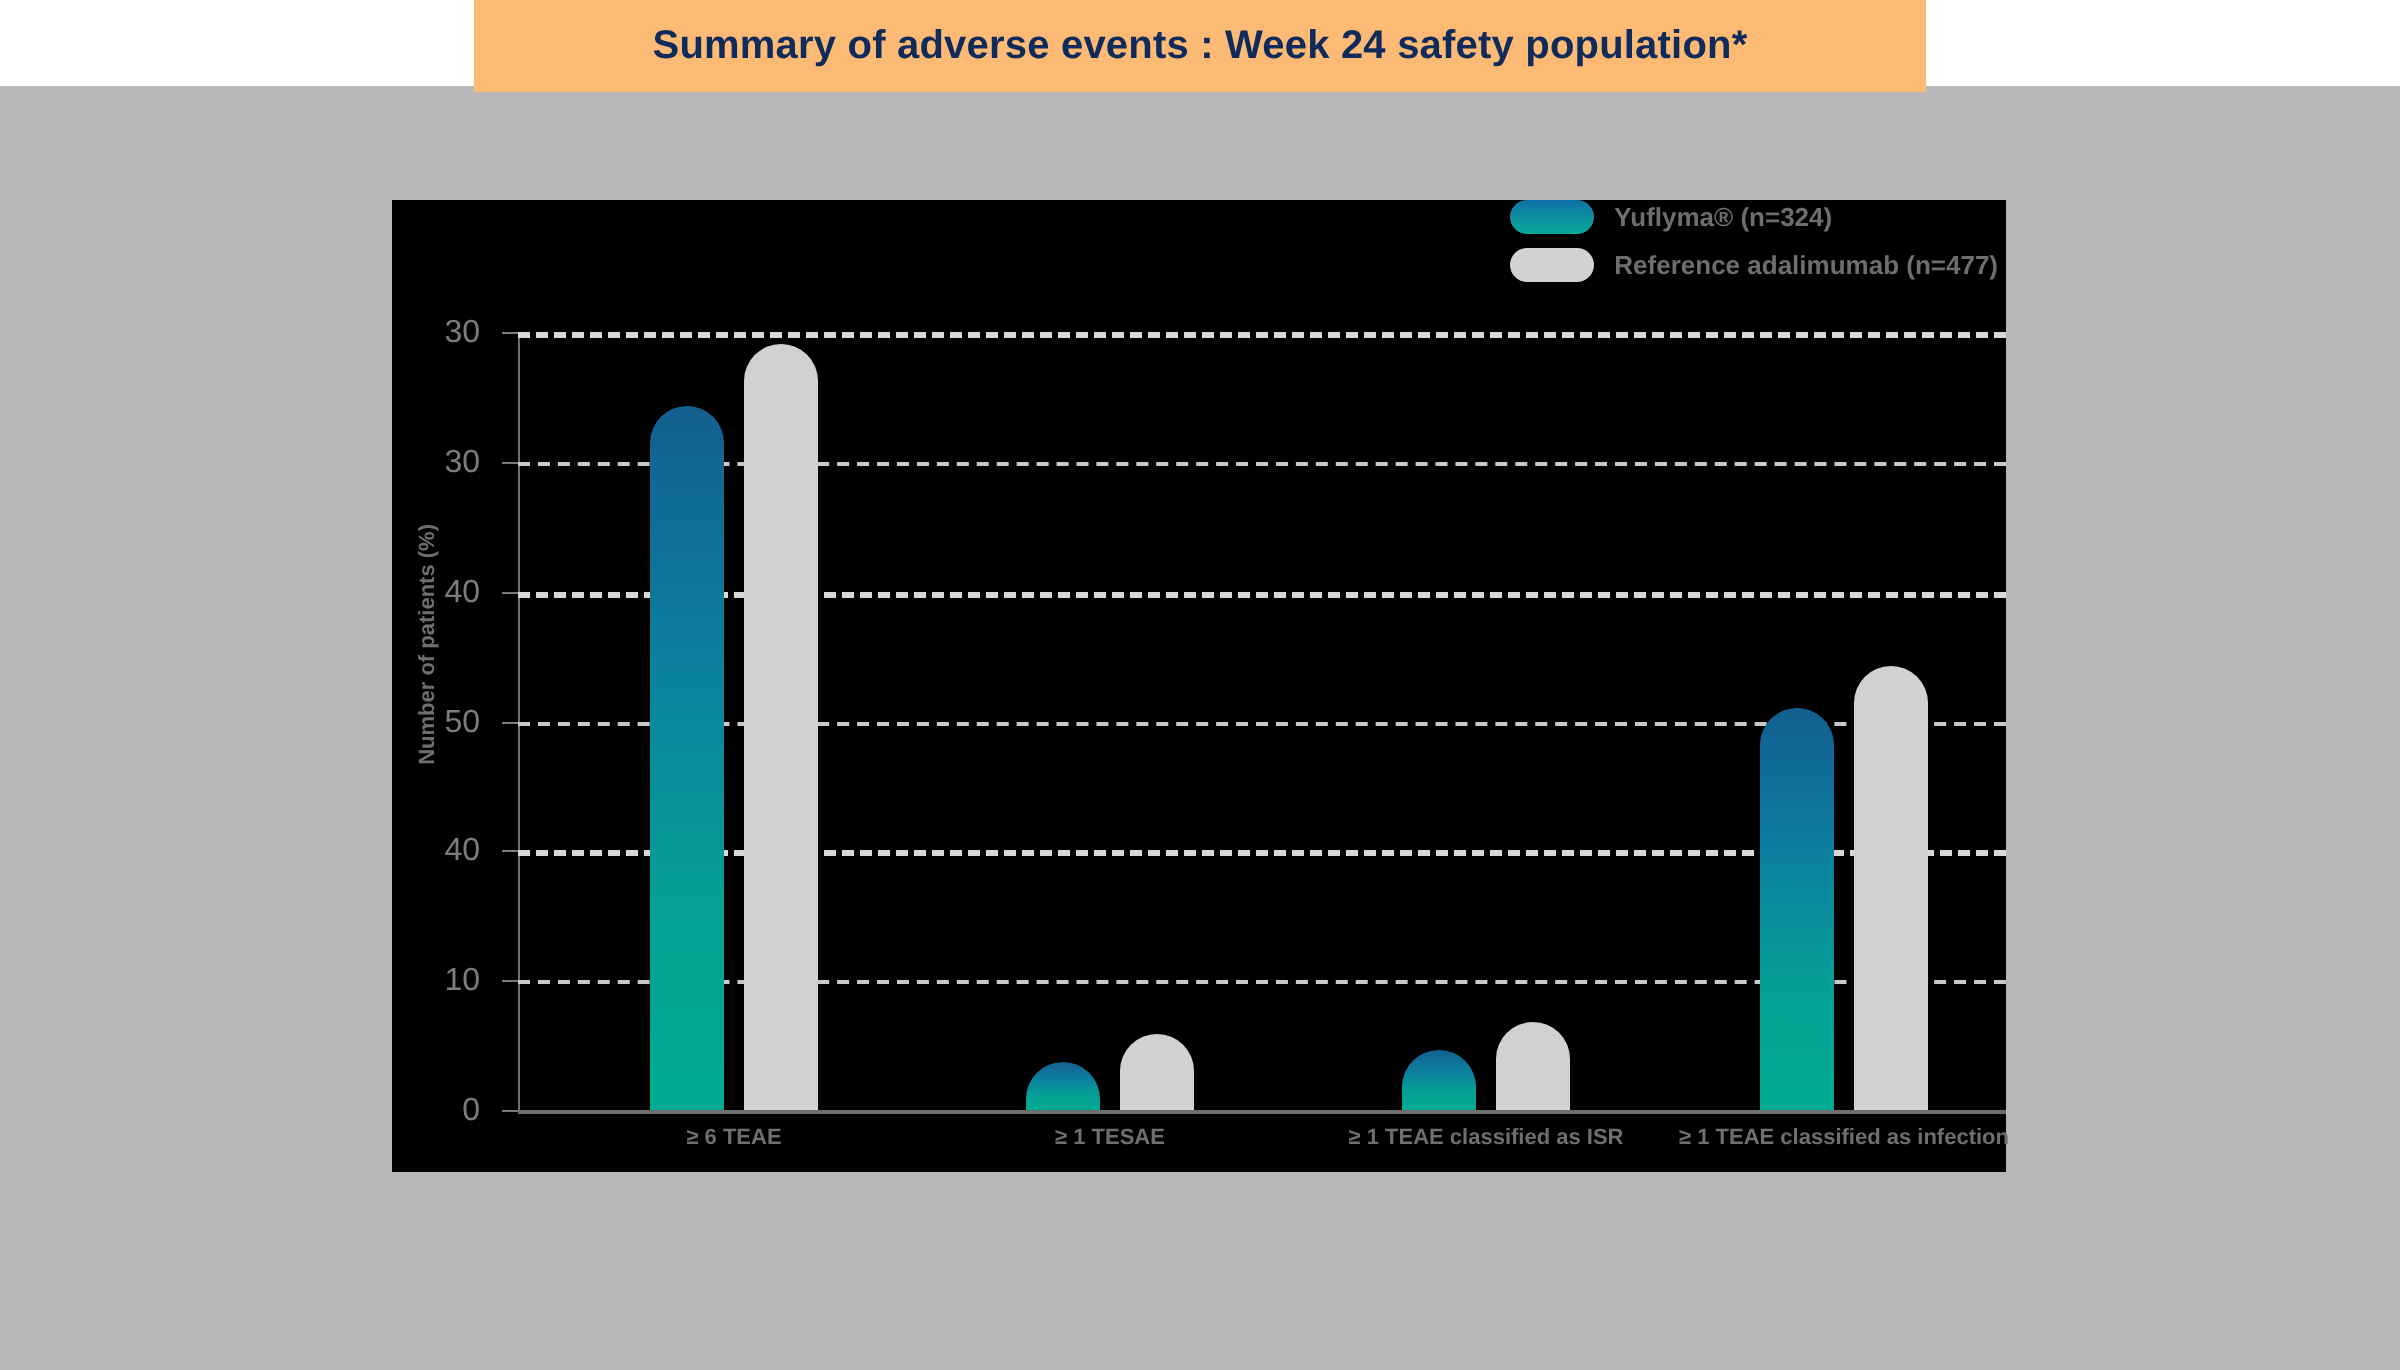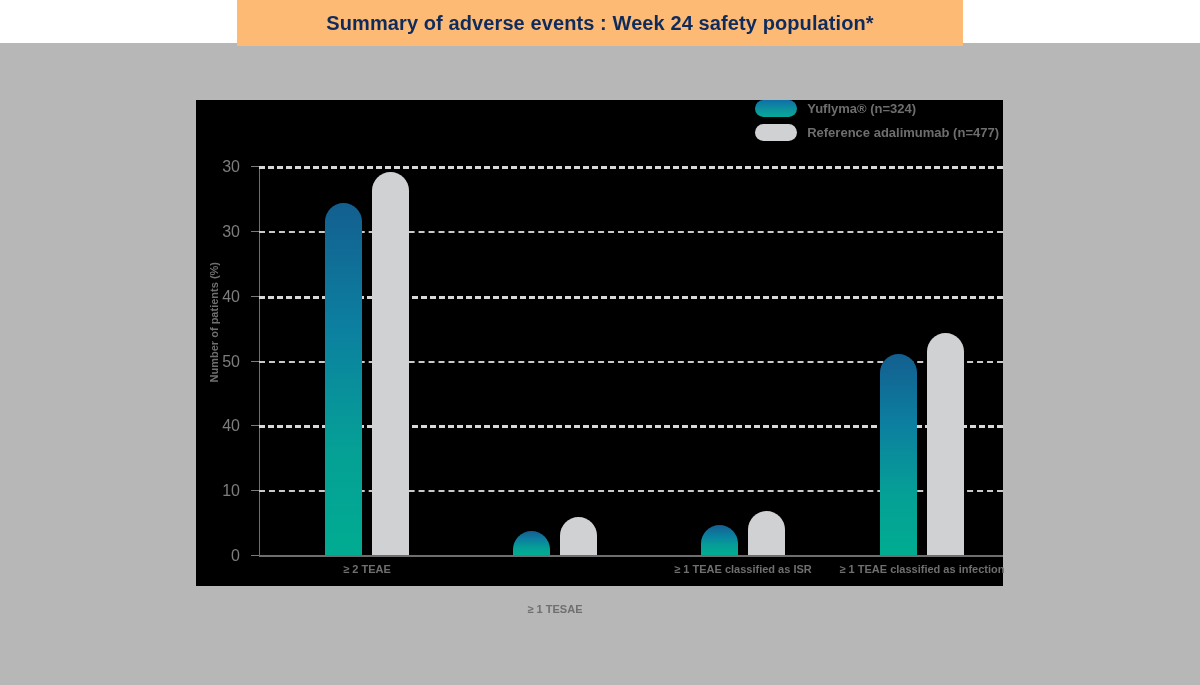--- a/index.html
+++ b/index.html
@@ -238,21 +238,21 @@
           <div class="bar teal" style="height: 352.045px; left: 66px;"></div>
           <div class="bar grey" style="height: 382.517px; left: 113px;"></div>
           <div class="bar teal" style="height: 23.9883px; left: 254px;"></div>
           <div class="bar grey" style="height: 38.2517px; left: 301px;"></div>
           <div class="bar teal" style="height: 29.8233px; left: 442px;"></div>
           <div class="bar grey" style="height: 44.0867px; left: 489px;"></div>
           <div class="bar teal" style="height: 200.983px; left: 621px;"></div>
           <div class="bar grey" style="height: 222.378px; left: 668px;"></div>
         </div>
       <div id="xlabels">
-          <div class="xtick-label" style="left: 108px;">≥ 2 TEAE</div>
-          <div class="xtick-label" style="left: 296px; margin-top: 40px;">≥ 1 TESAE</div>
+          <div class="xtick-label" style="left: 108px;">≥ 6 TEAE</div>
+          <div class="xtick-label" style="left: 296px;">≥ 1 TESAE</div>
           <div class="xtick-label" style="left: 484px;">≥ 1 TEAE classified as ISR</div>
           <div class="xtick-label" style="left: 663px;">≥ 1 TEAE classified as infection</div>
         </div>
     </div>
 
   </div>
 </div>
 
 </body></html>

